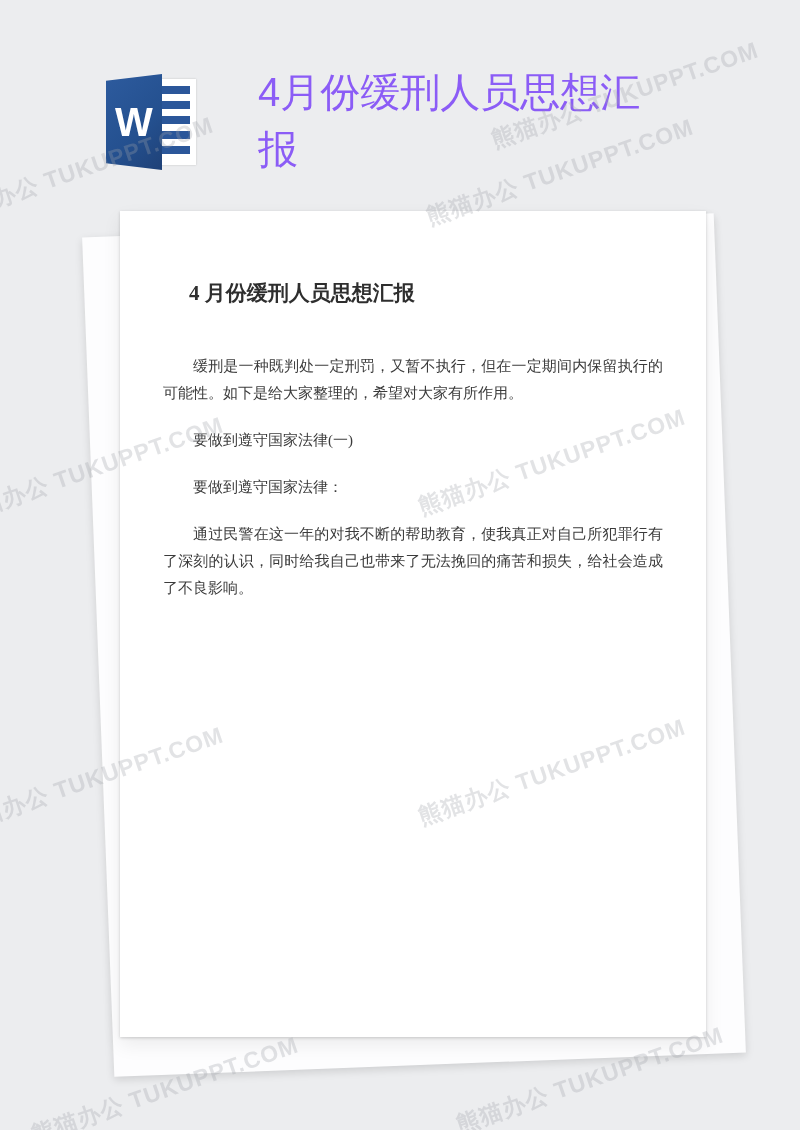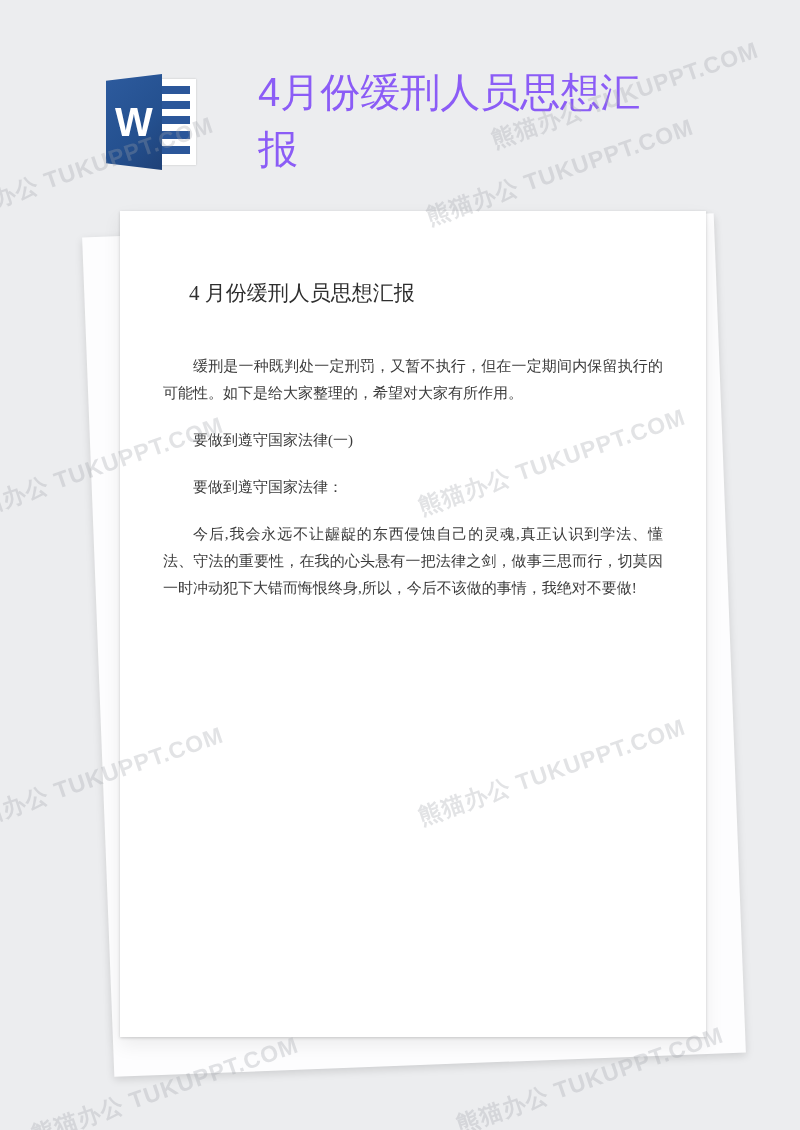--- a/index.html
+++ b/index.html
@@ -38,21 +38,21 @@
     position:absolute; left:98px; top:225px; width:632px; height:840px; z-index:1;
     background:#fdfdfe; transform:rotate(-2.2deg);
     box-shadow:0 3px 8px rgba(0,0,0,.13);
   }
   .sheet {
     position:absolute; left:120px; top:211px; width:586px; height:826px; z-index:2;
     background:#ffffff; box-sizing:border-box; padding:52px 43px 0;
     box-shadow:0 1px 3px rgba(0,0,0,.18), 0 8px 18px rgba(0,0,0,.07);
     font-family:"Liberation Serif","DejaVu Serif",serif; color:#3b3b3b;
   }
-  .doc-title { font-size:21px; font-weight:normal; color:#2e2e2e; margin:16px 0 0 26px; }
+  .doc-title { font-size:21px; font-weight:bold; color:#2e2e2e; margin:16px 0 0 26px; }
   .sheet p {
     font-size:15px; line-height:27px; margin:20px 0 0;
     text-indent:2em; text-align:justify;
   }
   .sheet p.first { margin-top:46px; }
 
   
   .wm {
     position:absolute; z-index:5; pointer-events:none; white-space:nowrap;
     transform:translate(-50%,-50%) rotate(-19deg);
@@ -77,21 +77,21 @@
   </div>
   <h1 class="page-title">4月份缓刑人员思想汇报</h1>
 
   <div class="sheet-back"></div>
 
   <div class="sheet">
     <h2 class="doc-title">4 月份缓刑人员思想汇报</h2>
     <p class="first">缓刑是一种既判处一定刑罚，又暂不执行，但在一定期间内保留执行的可能性。如下是给大家整理的，希望对大家有所作用。</p>
     <p>要做到遵守国家法律(一)</p>
     <p>要做到遵守国家法律：</p>
-    <p>今后,我会永远不让龌龊的东西侵蚀自己的灵魂,真正认识到学法、懂法、守法的重要性，在我的心头悬有一把法律之剑，做事三思而行，切莫因一时冲动犯下大错而悔恨终身,所以，今后不该做的事情，我绝对不要做!</p>
+    <p>通过民警在这一年的对我不断的帮助教育，使我真正对自己所犯罪行有了深刻的认识，同时给我自己也带来了无法挽回的痛苦和损失，给社会造成了不良影响。</p>
   </div>
 
   <div class="wm" style="left:625px; top:95px;">熊猫办公 TUKUPPT.COM</div>
   <div class="wm" style="left:80px;  top:170px;">熊猫办公 TUKUPPT.COM</div>
   <div class="wm" style="left:560px; top:172px;">熊猫办公 TUKUPPT.COM</div>
   <div class="wm" style="left:90px;  top:470px;">熊猫办公 TUKUPPT.COM</div>
   <div class="wm" style="left:552px; top:462px;">熊猫办公 TUKUPPT.COM</div>
   <div class="wm" style="left:90px;  top:780px;">熊猫办公 TUKUPPT.COM</div>
   <div class="wm" style="left:552px; top:772px;">熊猫办公 TUKUPPT.COM</div>
   <div class="wm" style="left:165px; top:1090px;">熊猫办公 TUKUPPT.COM</div>

